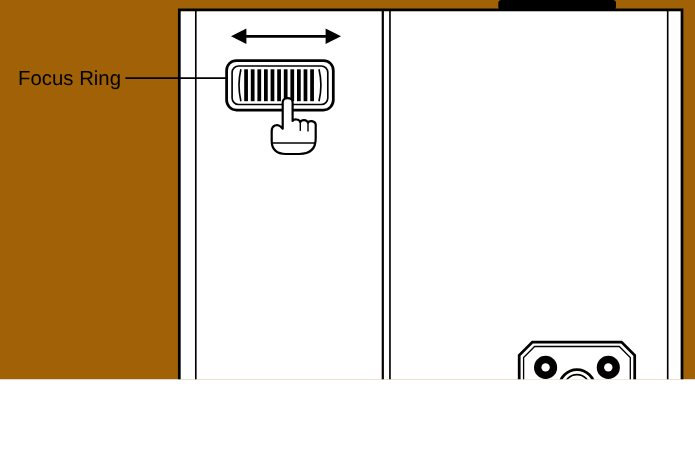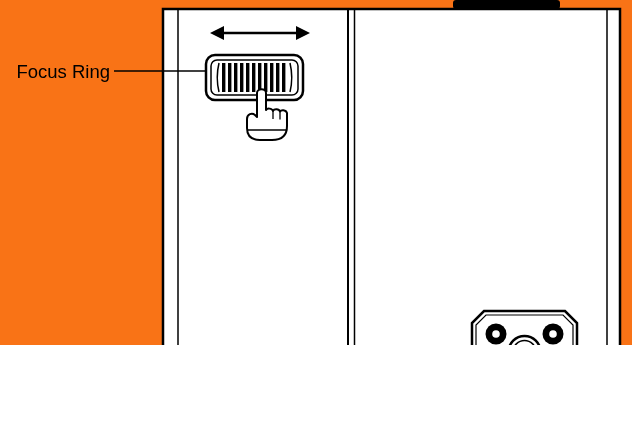--- a/index.html
+++ b/index.html
@@ -5,21 +5,21 @@
   html, body {
     margin: 0;
     padding: 0;
     background: #ffffff;
     font-family: "Liberation Sans", sans-serif;
   }
   .canvas {
     position: relative;
     width: 632px;
     height: 345px;
-    background: #f97316;
+    background: #a16207;
     overflow: hidden;
   }
   svg { display: block; }
   .label-text {
     font-family: "Liberation Sans", sans-serif;
     font-size: 18.5px;
     fill: #000000;
   }
 </style>
 </head>

